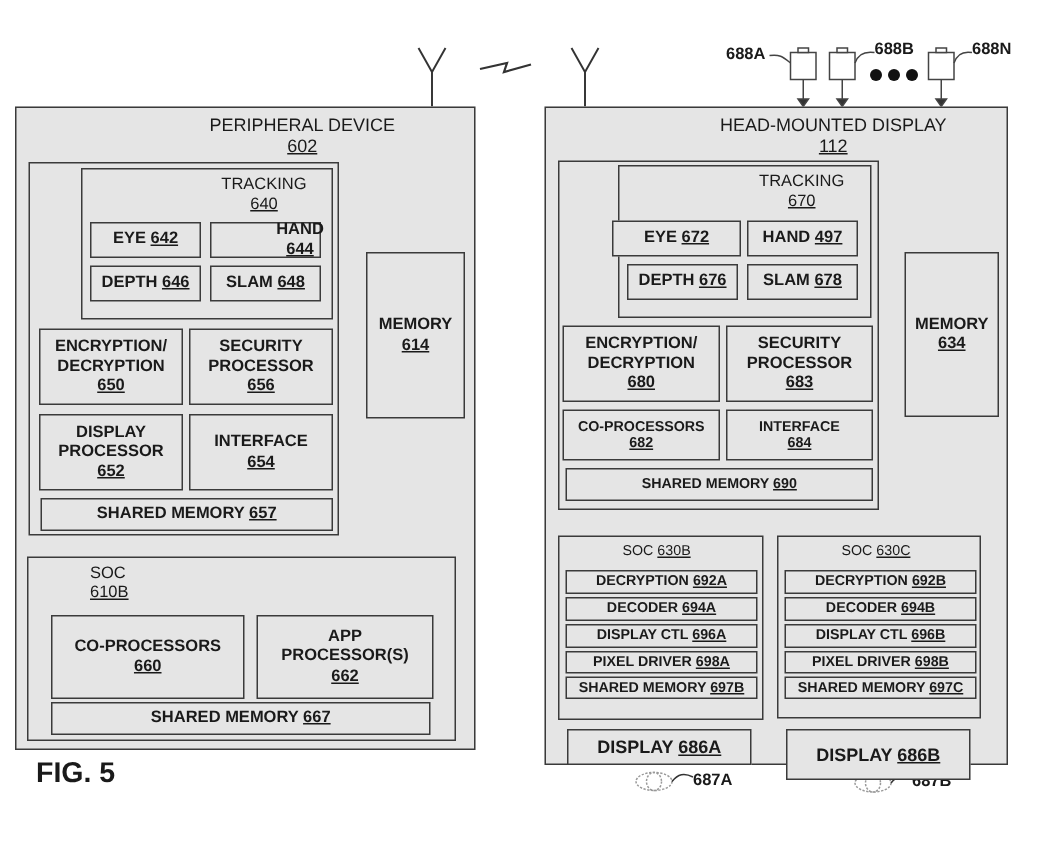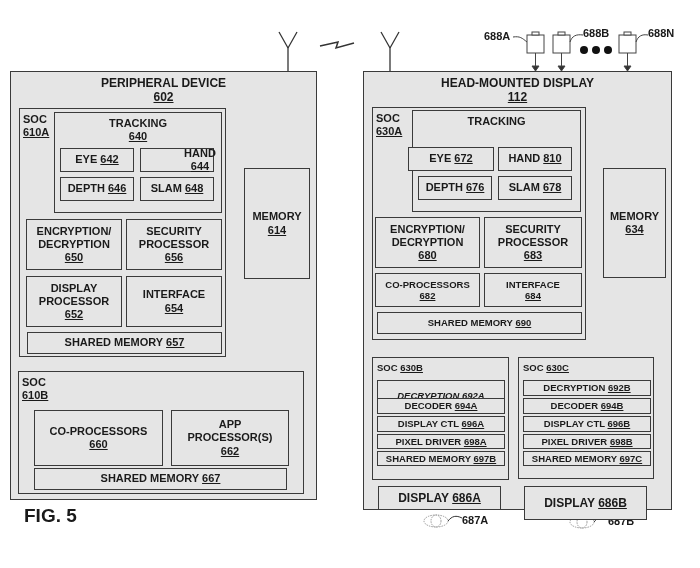--- a/index.html
+++ b/index.html
@@ -1,20 +1,20 @@
 <!DOCTYPE html>
 <html><head>
 <meta charset="utf-8">
 <style>
   html, body { margin: 0; padding: 0; background: #ffffff; }
   body { width: 700px; height: 568px; position: relative; overflow: hidden;
          font-family: "Liberation Sans", sans-serif; color: #1a1a1a; }
   .box { position: absolute; box-sizing: border-box; border: 1.5px solid #3a3a3a; background: #e5e5e5; }
   .outer { border-width: 1.6px; }
-  .lbl { position: absolute; font-weight: bold; text-align: center; line-height: 1.18; }
+  .lbl { position: absolute; font-weight: normal; text-align: center; line-height: 1.18; padding-left: 38px; }
   .c { display: flex; flex-direction: column; align-items: center; justify-content: center; text-align: center; font-weight: bold; line-height: 1.2; }
   .ref { text-decoration: underline; text-underline-offset: 1px; }
   .f12 { font-size: 12px; }
   .f11 { font-size: 11px; }
   .f9 { font-size: 9.5px; }
   svg.lines { position: absolute; left: 0; top: 0; pointer-events: none; }
   .figlabel { position: absolute; left: 24px; top: 505px; font-size: 19px; font-weight: bold; }
   .sensor-label { position: absolute; font-size: 11px; font-weight: bold; }
   .eye-label { position: absolute; font-size: 11px; font-weight: bold; }
 </style>
@@ -186,26 +186,27 @@
 
 <div class="box" style="left:372px; top:107px; width:214px; height:233px;"></div>
 <div class="lbl f11" style="left:376px; top:112px; text-align:left;">
   <div>SOC</div>
   <div class="ref">630A</div>
 </div>
 
 <div class="box" style="left:412px; top:110px; width:169px; height:102px;"></div>
 <div class="lbl f11" style="left:412px; top:115px; width:169px;">
   <div>TRACKING</div>
+  <div class="ref">670</div>
 </div>
 <div class="box c f11" style="left:408px; top:147px; width:86px; height:24px;">
   <span><span>EYE</span> <span class="ref">672</span></span>
 </div>
 <div class="box c f11" style="left:498px; top:147px; width:74px; height:24px;">
-  <span><span>HAND</span> <span class="ref">810</span></span>
+  <span><span>HAND</span> <span class="ref">497</span></span>
 </div>
 <div class="box c f11" style="left:418px; top:176px; width:74px; height:24px;">
   <span><span>DEPTH</span> <span class="ref">676</span></span>
 </div>
 <div class="box c f11" style="left:498px; top:176px; width:74px; height:24px;">
   <span><span>SLAM</span> <span class="ref">678</span></span>
 </div>
 
 <div class="box c f11" style="left:375px; top:217px; width:105px; height:51px;">
   <div>ENCRYPTION/</div>
@@ -231,21 +232,21 @@
 
 <div class="box c f11" style="left:603px; top:168px; width:63px; height:110px;">
   <div>MEMORY</div>
   <div class="ref">634</div>
 </div>
 
 <div class="box" style="left:372px; top:357px; width:137px; height:123px;"></div>
 <div class="lbl f9" style="left:377px; top:362px; text-align:left;">
   <span>SOC</span> <span class="ref">630B</span>
 </div>
-<div class="box c f9" style="left:377px; top:380px; width:128px; height:32px;font-style:italic;">
+<div class="box c f9" style="left:377px; top:380px; width:128px; height:16px;">
   <span><span>DECRYPTION</span> <span class="ref">692A</span></span>
 </div>
 <div class="box c f9" style="left:377px; top:398px; width:128px; height:16px;">
   <span><span>DECODER</span> <span class="ref">694A</span></span>
 </div>
 <div class="box c f9" style="left:377px; top:416px; width:128px; height:16px;">
   <span><span>DISPLAY CTL</span> <span class="ref">696A</span></span>
 </div>
 <div class="box c f9" style="left:377px; top:434px; width:128px; height:15px;">
   <span><span>PIXEL DRIVER</span> <span class="ref">698A</span></span>

